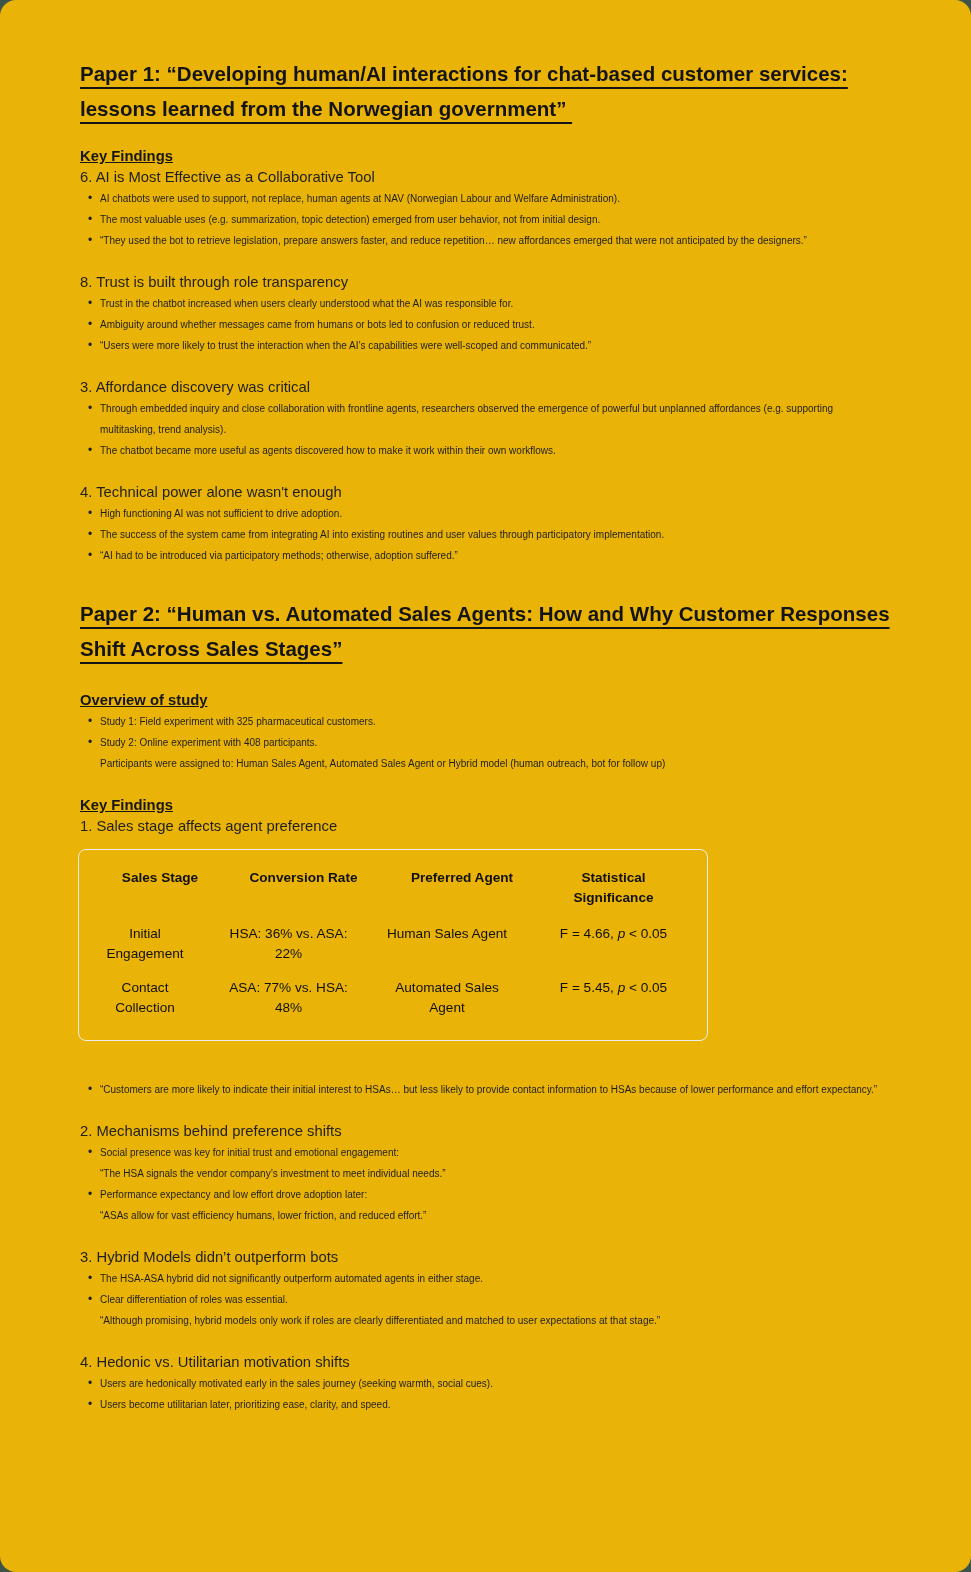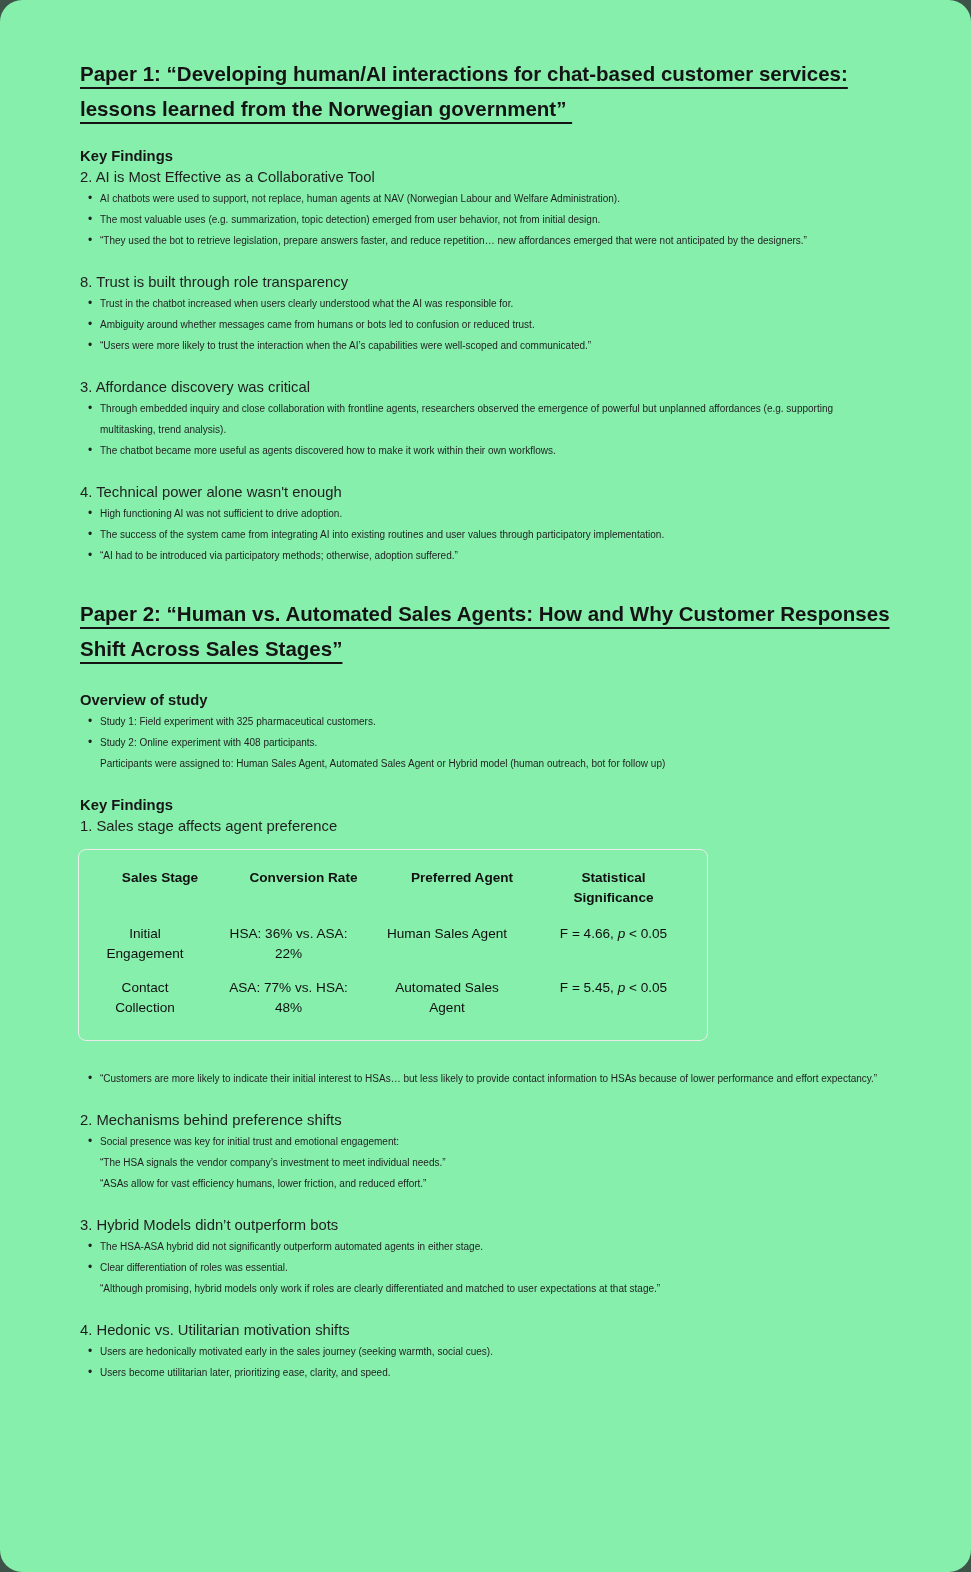--- a/index.html
+++ b/index.html
@@ -30,20 +30,21 @@
     text-decoration-thickness:2px;
     text-underline-offset:6px;
     white-space:pre-wrap;
   }
   .paper-title.second{margin-top:30px;margin-bottom:24px;}
   .label{
     font-weight:700;
     font-size:14.8px;
     line-height:21px;
     color:#161616;
+    text-decoration:underline;
   }
   .section{margin-top:21px;}
   .section.first{margin-top:0;}
   .sec-heading{
     font-size:14.8px;
     line-height:21px;
     color:#1f1f1f;
   }
   .sec-heading.bold{font-weight:400;}
   ul.blist{
@@ -61,21 +62,21 @@
     content:"•";
     position:absolute;
     left:0;top:0;
     font-size:12px;
     line-height:21px;
     color:#1f1f1f;
   }
   ul.blist li.cont::before{content:"";}
   
   .stat-table{
-    margin:12px 0 27px -2px;
+    margin:12px 0 38px -2px;
     width:630px;
     box-sizing:border-box;
     border:1px solid #ececec;
     border-radius:8px;
     padding:18px 20px 22px 20px;
     display:grid;
     grid-template-columns:122px 165px 152px 151px;
     row-gap:14px;
     font-size:13.6px;
     line-height:20px;
@@ -92,31 +93,31 @@
     text-align:center;
   }
   .stat-table .td.stat{padding-right:0;}
   .italic{font-style:italic;}
   .overview-block{margin-top:22px;}
   .kf2{margin-top:21px;}
 </style>
 </head>
 <body style="background: rgb(63, 84, 73);">
 
-<div class="card" style="background: #86efac; border-radius: 22px;">
+<div class="card" style="background: #eab308;">
 
   <h1 class="paper-title">
     <span class="t-line">Paper 1: “Developing human/AI interactions for chat-based customer services:</span><br>
     <span class="t-line">lessons learned from the Norwegian government” </span>
   </h1>
 
   <div class="label">Key Findings</div>
 
   <div class="section first">
-    <div class="sec-heading">2. AI is Most Effective as a Collaborative Tool</div>
+    <div class="sec-heading">6. AI is Most Effective as a Collaborative Tool</div>
     <ul class="blist">
       <li class="bullet">AI chatbots were used to support, not replace, human agents at NAV (Norwegian Labour and Welfare Administration).</li>
       <li class="bullet">The most valuable uses (e.g. summarization, topic detection) emerged from user behavior, not from initial design.</li>
       <li class="bullet">“They used the bot to retrieve legislation, prepare answers faster, and reduce repetition… new affordances emerged that were not anticipated by the designers.”</li>
     </ul>
   </div>
 
   <div class="section">
     <div class="sec-heading">8. Trust is built through role transparency</div>
     <ul class="blist">
@@ -183,20 +184,21 @@
     <ul class="blist">
       <li class="bullet">“Customers are more likely to indicate their initial interest to HSAs… but less likely to provide contact information to HSAs because of lower performance and effort expectancy.”</li>
     </ul>
   </div>
 
   <div class="section">
     <div class="sec-heading">2. Mechanisms behind preference shifts</div>
     <ul class="blist">
       <li class="bullet">Social presence was key for initial trust and emotional engagement:</li>
       <li class="cont">“The HSA signals the vendor company’s investment to meet individual needs.”</li>
+      <li class="bullet">Performance expectancy and low effort drove adoption later:</li>
       <li class="cont">“ASAs allow for vast efficiency humans, lower friction, and reduced effort.”</li>
     </ul>
   </div>
 
   <div class="section">
     <div class="sec-heading">3. Hybrid Models didn’t outperform bots</div>
     <ul class="blist">
       <li class="bullet">The HSA-ASA hybrid did not significantly outperform automated agents in either stage.</li>
       <li class="bullet">Clear differentiation of roles was essential.</li>
       <li class="cont">“Although promising, hybrid models only work if roles are clearly differentiated and matched to user expectations at that stage.”</li>

